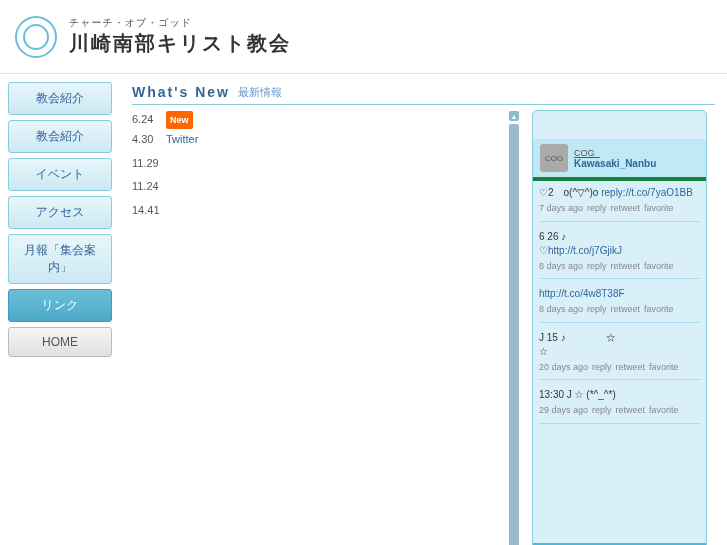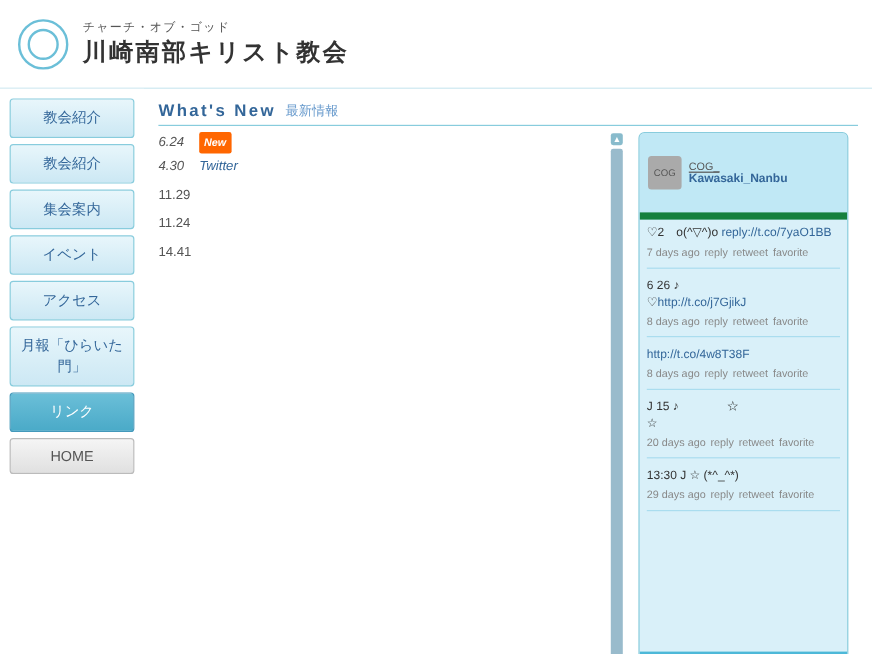--- a/index.html
+++ b/index.html
@@ -124,21 +124,20 @@
 
     .news-list {
       font-size: 11px;
       color: #555;
       line-height: 1.8;
     }
     .news-item {
       display: flex;
       gap: 6px;
       align-items: center;
-      font-style: italic;
     }
     .news-date {
       color: #555;
       min-width: 28px;
       font-size: 11px;
     }
     .news-content {
       color: #336699;
       font-size: 11px;
     }
@@ -157,24 +156,25 @@
       flex-shrink: 0;
       margin: 0 8px;
       display: flex;
       flex-direction: column;
       height: 100%;
       overflow: hidden;
     }
     .twitter-header {
       display: flex;
       align-items: center;
-      padding: 19px 7px;
+      padding: 5px 7px;
       gap: 6px;
       background: #c0e8f5;
-      border-bottom: 6px solid #15803d;
+      border-bottom: 4px solid #15803d;
+      margin-top: 28px;
     }
     .twitter-avatar {
       width: 28px;
       height: 28px;
       background: #aaaaaa;
       border-radius: 3px;
       display: flex;
       align-items: center;
       justify-content: center;
       font-size: 8px;
@@ -285,24 +285,23 @@
     <span class="logo-text-small">チャーチ・オブ・ゴッド</span>
     <span class="logo-text-large">川崎南部キリスト教会</span>
   </div>
 </div>
 
 <div class="main-layout">
 
   <div class="sidebar">
     <button class="nav-btn">教会紹介</button>
     <button class="nav-btn">教会紹介</button>
-    <button class="nav-btn">集会案内</button>
     <button class="nav-btn">イベント</button>
     <button class="nav-btn">アクセス</button>
-    <button class="nav-btn">月報「ひらいた門」</button>
+    <button class="nav-btn">月報「集会案内」</button>
     <button class="nav-btn nav-btn-active">リンク</button>
     <button class="nav-btn nav-btn-white">HOME</button>
   </div>
 
   <div class="content">
     <div class="whats-new-header">
       <span class="whats-new-title">What's  New</span>
       <span class="whats-new-sub">最新情報</span>
     </div>
 

